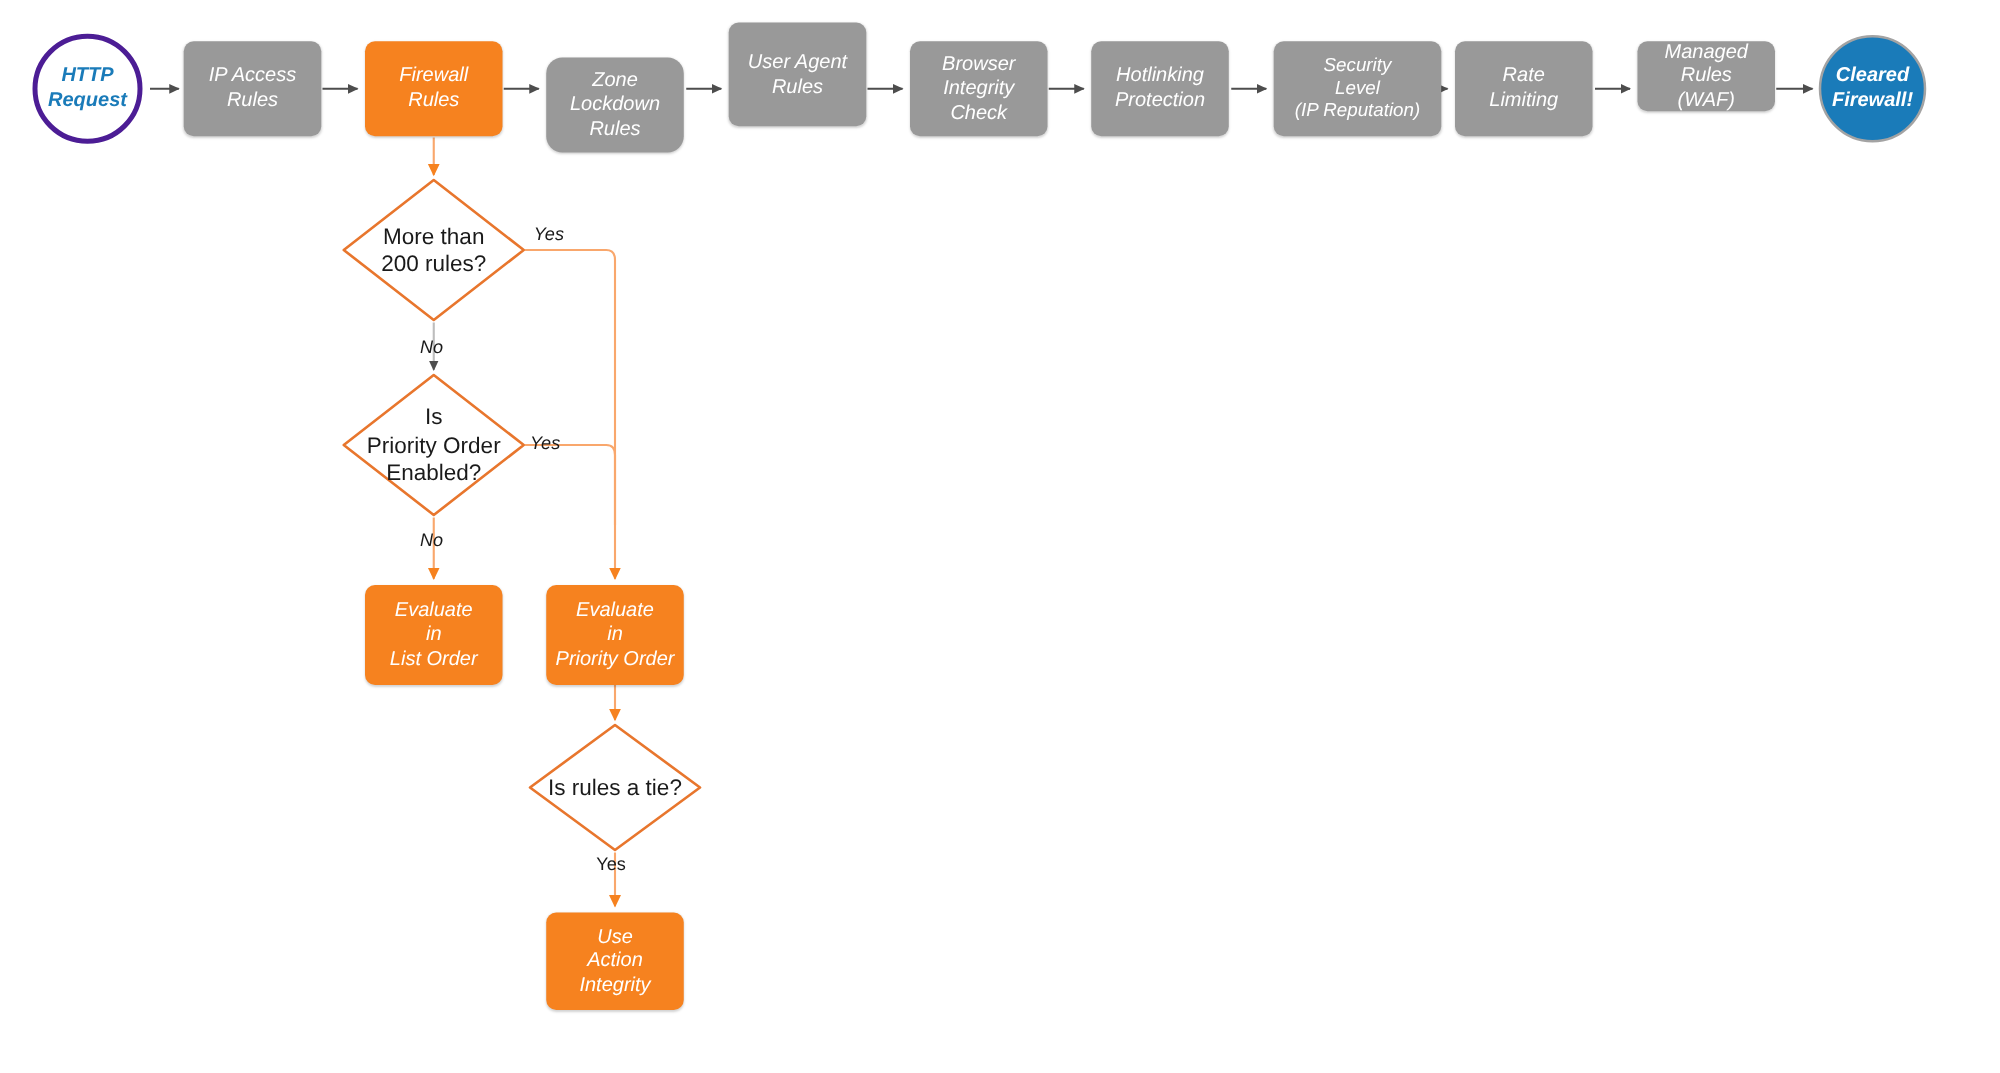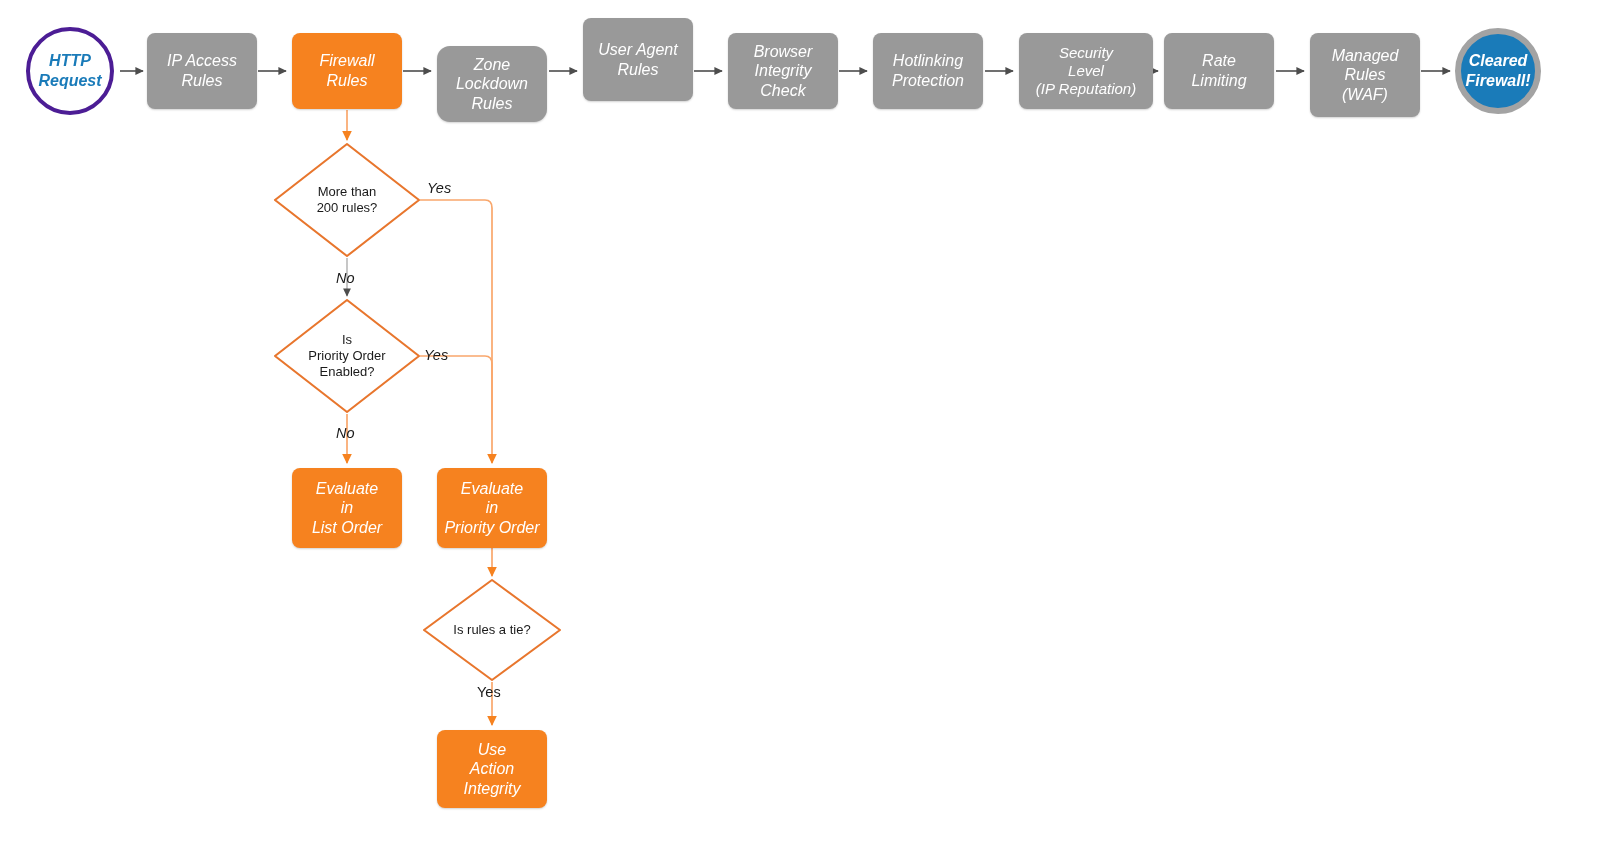--- a/index.html
+++ b/index.html
@@ -57,33 +57,33 @@
     font-size: 16px;
     white-space: pre-line;
   }
   .terminator.hollow {
     background: #ffffff;
     border: 4px solid #4c1d95;
     color: #1a7bb9;
   }
   .terminator.filled {
     background: #1a7bb9;
-    border: 6px solid #a3a3a3;
+    border: 2px solid #a3a3a3;
     color: #ffffff;
   }
 
   
   .diamond-label {
     position: absolute;
     display: flex;
     align-items: center;
     justify-content: center;
     text-align: center;
     color: #1a1a1a;
-    font-size: 13px;
+    font-size: 18px;
     line-height: 1.25;
     white-space: pre-line;
   }
 
   
   .edge-label {
     position: absolute;
     color: #1a1a1a;
     font-size: 14.5px;
     white-space: nowrap;
@@ -183,21 +183,21 @@
     <span>Security
 Level
 (IP Reputation)</span>
   </div>
 
   <div class="node proc gray" style="left:1164px; top:33px; width:110px; height:76px;">
     <span>Rate
 Limiting</span>
   </div>
 
-  <div class="node proc gray" style="left:1310px; top:33px; width:110px; height:84px;">
+  <div class="node proc gray" style="left:1310px; top:33px; width:110px; height:56px;">
     <span>Managed
 Rules
 (WAF)</span>
   </div>
 
   <div class="node terminator filled" style="left:1455px; top:28px; width:86px; height:86px;">
     <span>Cleared
 Firewall!</span>
   </div>
 

